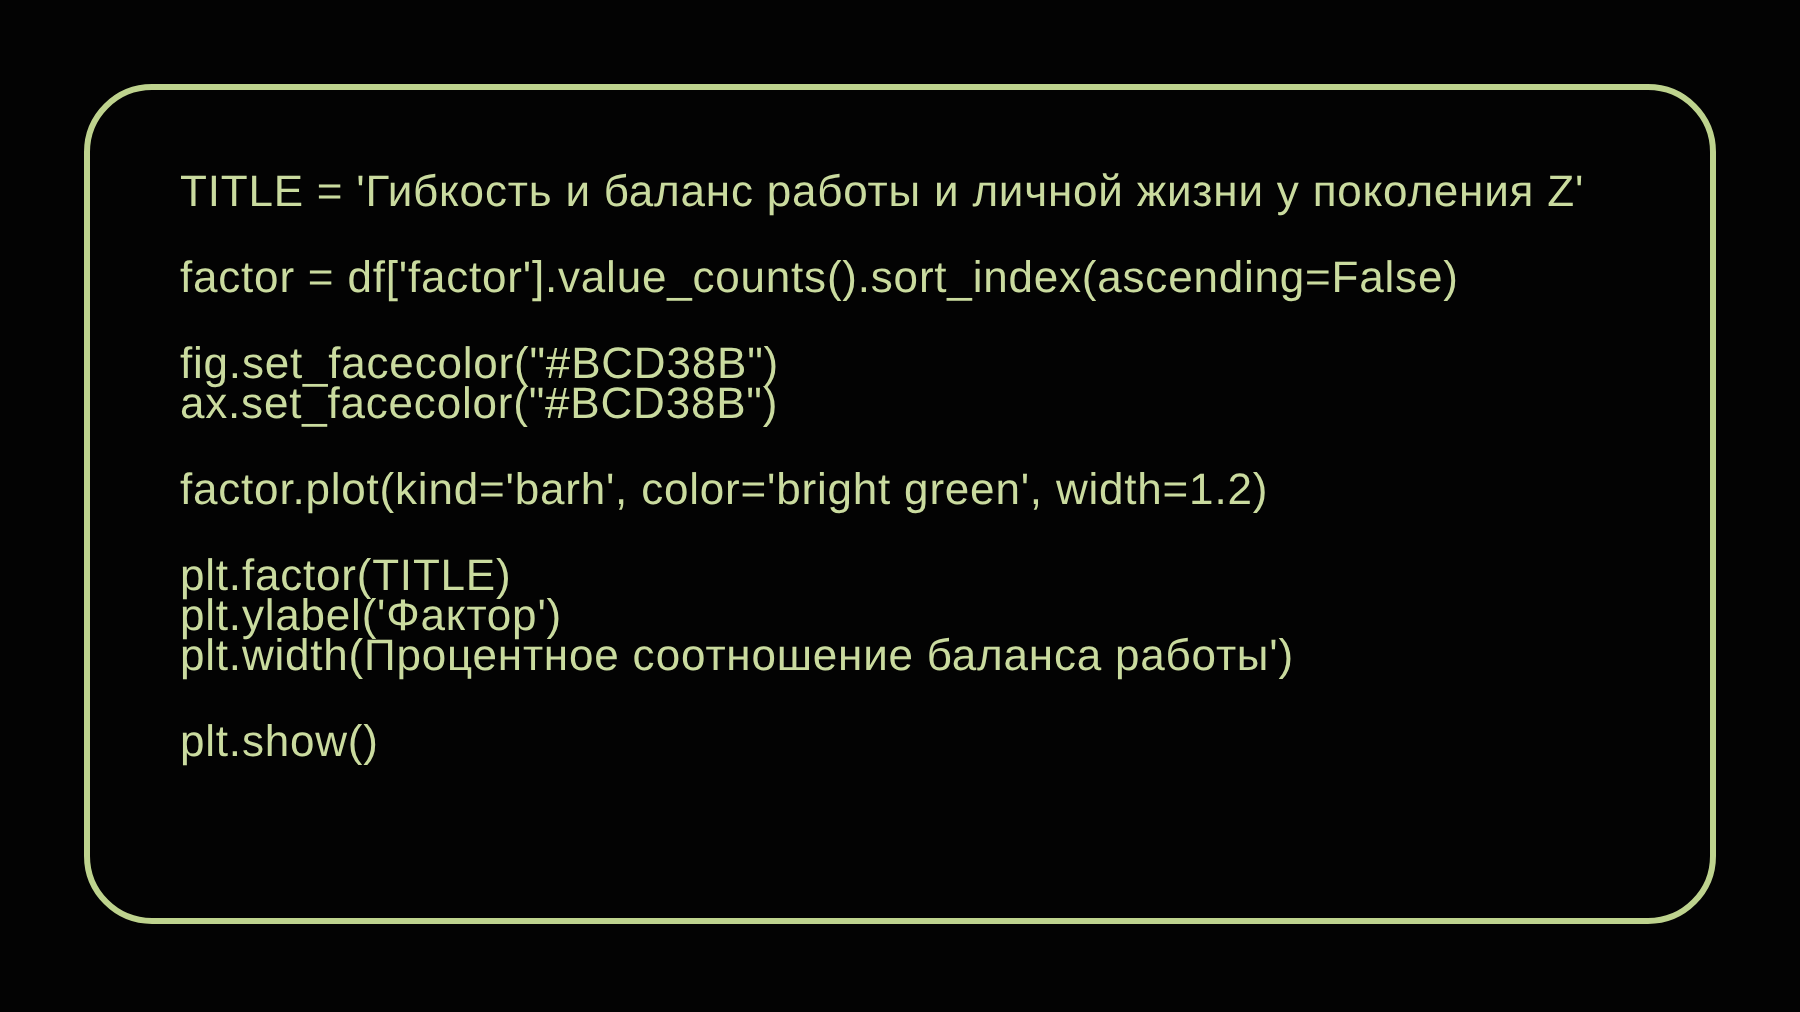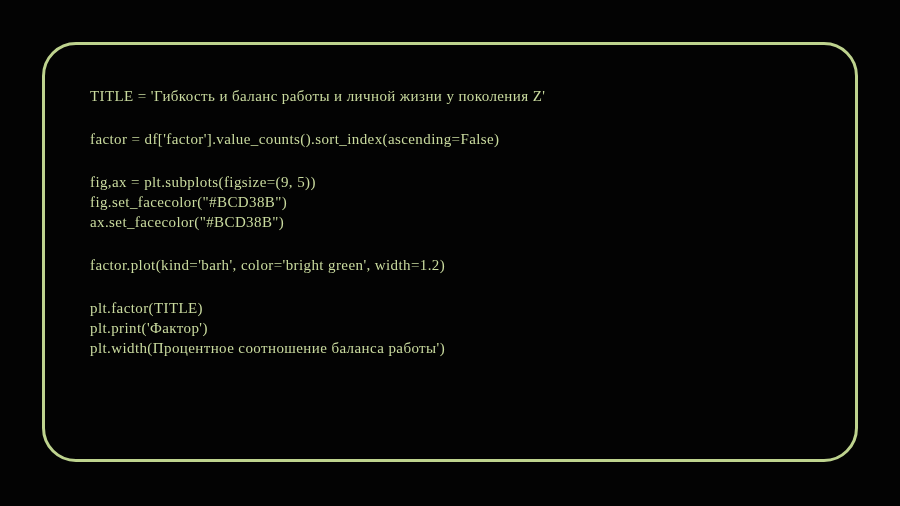--- a/index.html
+++ b/index.html
@@ -28,47 +28,47 @@
   }
   .code-block {
     position: absolute;
     left: 45px;
     top: 41px;
     right: 18px;
     margin: 0;
   }
   .code-line {
     white-space: pre;
-    font-family: Liberation Serif, serif;
-    font-size: 15px;
+    font-family: Liberation Sans, sans-serif;
+    font-size: 22px;
     letter-spacing: 0.4px;
     line-height: 20px;
     height: 20px;
     color: #CADB9F;
     font-weight: 400;
   }
   .code-line.blank {
     height: 23px;
   }
 </style>
 </head>
 <body>
 
 <div class="stage">
   <div class="code-panel">
     <div class="code-block">
       <div class="code-line">TITLE = 'Гибкость и баланс работы и личной жизни у поколения Z'</div>
       <div class="code-line blank"></div>
       <div class="code-line">factor = df['factor'].value_counts().sort_index(ascending=False)</div>
       <div class="code-line blank"></div>
-      <div class="code-line">fig,ax = plt.subplots(figsize=(9, 5))</div>
       <div class="code-line">fig.set_facecolor("#BCD38B")</div>
       <div class="code-line">ax.set_facecolor("#BCD38B")</div>
       <div class="code-line blank"></div>
       <div class="code-line">factor.plot(kind='barh', color='bright green', width=1.2)</div>
       <div class="code-line blank"></div>
       <div class="code-line">plt.factor(TITLE)</div>
-      <div class="code-line">plt.print('Фактор')</div>
+      <div class="code-line">plt.ylabel('Фактор')</div>
       <div class="code-line">plt.width(Процентное соотношение баланса работы')</div>
       <div class="code-line blank"></div>
+      <div class="code-line">plt.show()</div>
     </div>
   </div>
 </div>
 
 </body></html>

